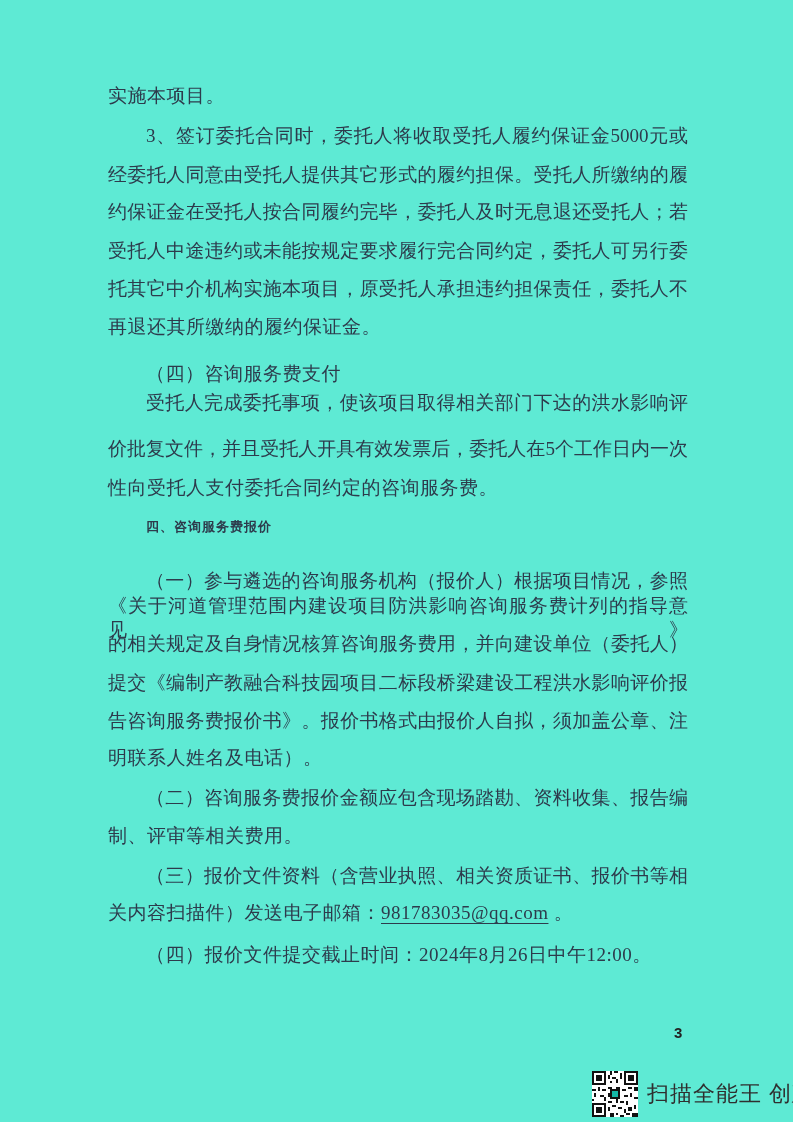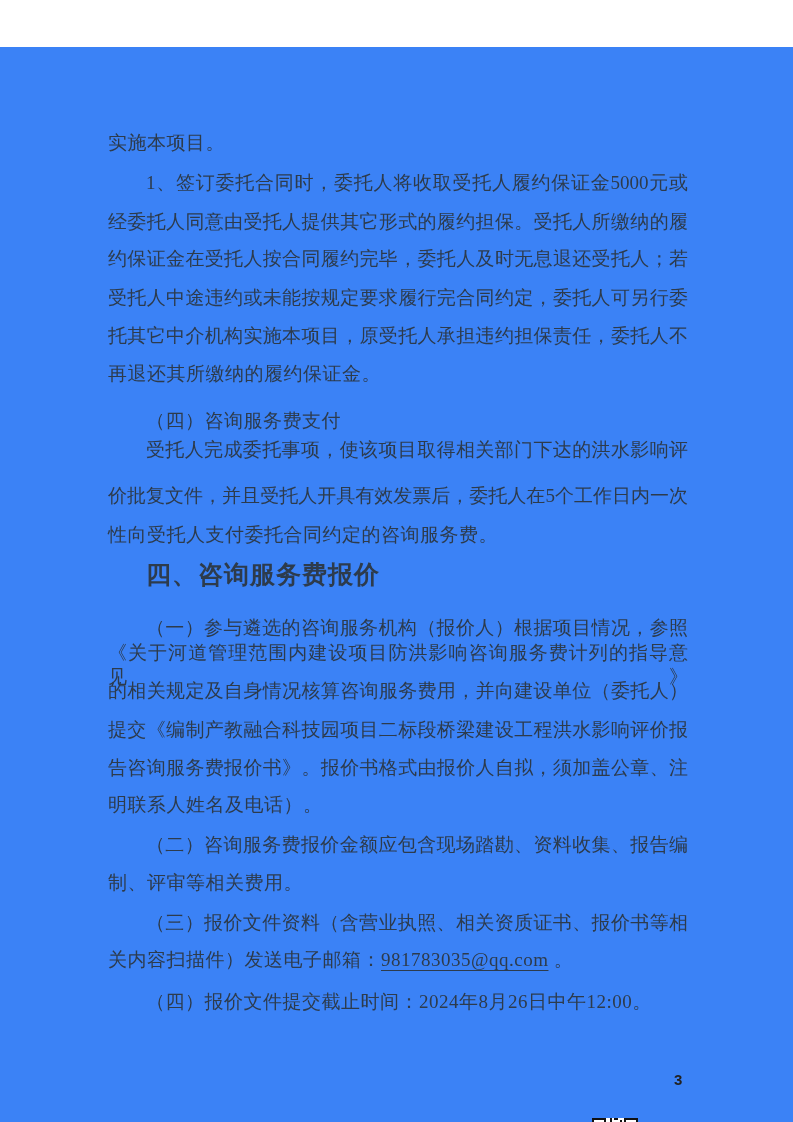--- a/index.html
+++ b/index.html
@@ -1,34 +1,34 @@
 <!DOCTYPE html>
 <html style="--ink: #2d3b4c;"><head>
 <meta charset="utf-8">
 <style>
   html,body{margin:0;padding:0;}
   body{
     width:793px;height:1122px;position:relative;overflow:hidden;
     background:#ffffff;
     font-family:"Liberation Serif","DejaVu Serif",serif;
   }
-  .page{position:absolute;inset:0;background:#3b82f6;margin-top:47px;}
+  .page{position:absolute;inset:0;background:#5eead4;}
   .ln{
     position:absolute;left:108px;width:580px;box-sizing:border-box;
     font-size:19px;line-height:24px;color:var(--ink,#2d3b4c);
     letter-spacing:0.5px;white-space:nowrap;
   }
   .j{ 
     white-space:normal;text-align:justify;text-align-last:justify;
     letter-spacing:0;
   }
   .in{padding-left:38px;}
   .hd{
     font-family:"Liberation Sans","DejaVu Sans",sans-serif;
-    font-weight:bold;font-size:25px;letter-spacing:1px;
+    font-weight:bold;font-size:13px;letter-spacing:1px;
   }
   .email{
     text-decoration:underline;text-underline-offset:4px;
   }
   .page-num{
     position:absolute;left:674px;top:1024px;
     font-family:"Liberation Sans","DejaVu Sans",sans-serif;
     font-weight:bold;font-size:15px;color:#222;
   }
   .footer{
@@ -40,21 +40,21 @@
     font-family:"Liberation Sans","DejaVu Sans",sans-serif;
     font-size:22px;color:#2f2f2f;letter-spacing:1px;white-space:nowrap;
   }
 </style>
 </head>
 <body>
 
 <div class="page">
 
   <div class="ln" style="top:84px">实施本项目。</div>
-  <div class="ln j in" style="top:124px">1、签订委托合同时，委托人将收取受托人履约保证金5000元或</div>
+  <div class="ln j in" style="top:124px">3、签订委托合同时，委托人将收取受托人履约保证金5000元或</div>
   <div class="ln j" style="top:163px">经委托人同意由受托人提供其它形式的履约担保。受托人所缴纳的履</div>
   <div class="ln j" style="top:239px">受托人中途违约或未能按规定要求履行完合同约定，委托人可另行委</div>
   <div class="ln j" style="top:200px">约保证金在受托人按合同履约完毕，委托人及时无息退还受托人；若</div>
   <div class="ln j" style="top:277px">托其它中介机构实施本项目，原受托人承担违约担保责任，委托人不</div>
   <div class="ln" style="top:315px">再退还其所缴纳的履约保证金。</div>
 
   <div class="ln in" style="top:362px">（四）咨询服务费支付</div>
 
   <div class="ln j in" style="top:391px">受托人完成委托事项，使该项目取得相关部门下达的洪水影响评</div>
   <div class="ln j" style="top:437px">价批复文件，并且受托人开具有效发票后，委托人在5个工作日内一次</div>

